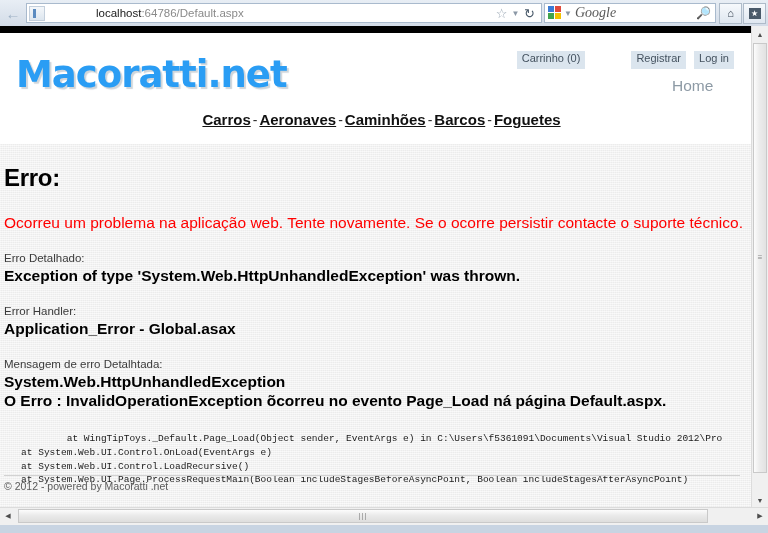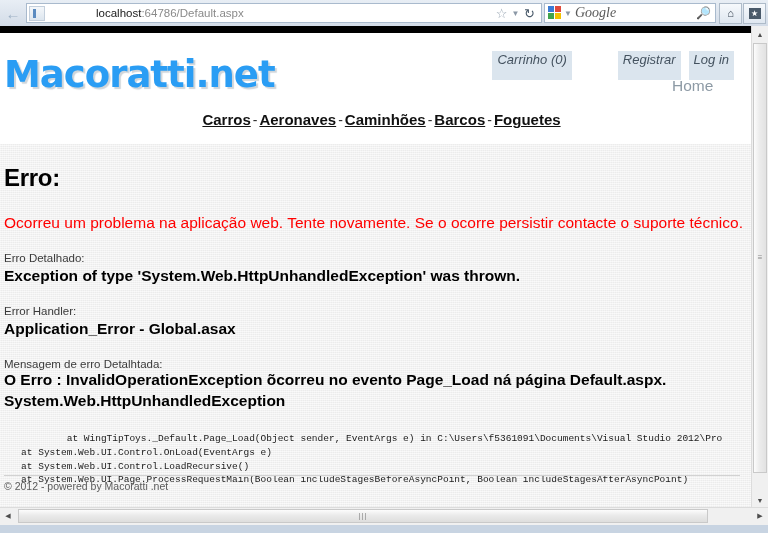--- a/index.html
+++ b/index.html
@@ -106,38 +106,37 @@
   .topbar-black {
     position: absolute; left: 0; top: 0; width: 768px; height: 7px;
     background: #000000;
   }
   .page {
     position: absolute; left: 0; top: 7px; width: 752px; height: 475px;
     background: #ffffff; overflow: hidden;
   }
   
   .site-header {
-    position: relative; height: 76px; background: #ffffff;
+    position: relative; height: 76px; background: #ffffff; margin-left: 12px;
   }
   .logo {
     position: absolute; left: 4px; top: 20px;
     font-family: "DejaVu Sans", sans-serif;
     font-size: 37px; font-weight: bold; color: #2a9df4;
     letter-spacing: -1px;
     text-shadow: 2px 2px 1px #cfd5da;
   }
   .acct-row {
     position: absolute; right: 18px; top: 18px;
     display: flex; align-items: center; gap: 46px;
   }
   .acct-btn {
     background: #dbe5ee; color: #44525f;
-    font-size: 13px; padding: 2px 5px 14px 5px; line-height: 1;
+    font-size: 11px; padding: 2px 5px 5px 5px; line-height: 1;
     white-space: nowrap;
-    font-style: italic;
   }
   .acct-group { display: flex; gap: 8px; }
   .main-nav {
     position: absolute; right: 18px; top: 44px;
     display: flex; gap: 26px; align-items: baseline; flex-direction: column;
   }
   .main-nav span {
     font-size: 15.5px; color: #8d9aa5; white-space: nowrap;
   }
   .cat-row {
@@ -304,22 +303,22 @@
         <div class="err-title">Erro:</div>
         <div class="err-msg">Ocorreu um problema na aplicação web. Tente novamente. Se o ocorre persistir contacte o suporte técnico.</div>
 
         <div class="lbl">Erro Detalhado:</div>
         <div class="val">Exception of type 'System.Web.HttpUnhandledException' was thrown.</div>
 
         <div class="lbl">Error Handler:</div>
         <div class="val">Application_Error - Global.asax</div>
 
         <div class="lbl">Mensagem de erro Detalhtada:</div>
+        <div class="val">System.Web.HttpUnhandledException</div>
         <div class="val tight">O Erro : InvalidOperationException õcorreu no evento Page_Load ná página Default.aspx.</div>
-        <div class="val">System.Web.HttpUnhandledException</div>
 
         <div class="stack">           at WingTipToys._Default.Page_Load(Object sender, EventArgs e) in C:\Users\f5361091\Documents\Visual Studio 2012\Pro
    at System.Web.UI.Control.OnLoad(EventArgs e)
    at System.Web.UI.Control.LoadRecursive()
    at System.Web.UI.Page.ProcessRequestMain(Boolean includeStagesBeforeAsyncPoint, Boolean includeStagesAfterAsyncPoint)</div>
 
         <div class="footer-rule"></div>
         <div class="footer">© 2012 - powered by Macoratti .net</div>
       </div>
     </div>

